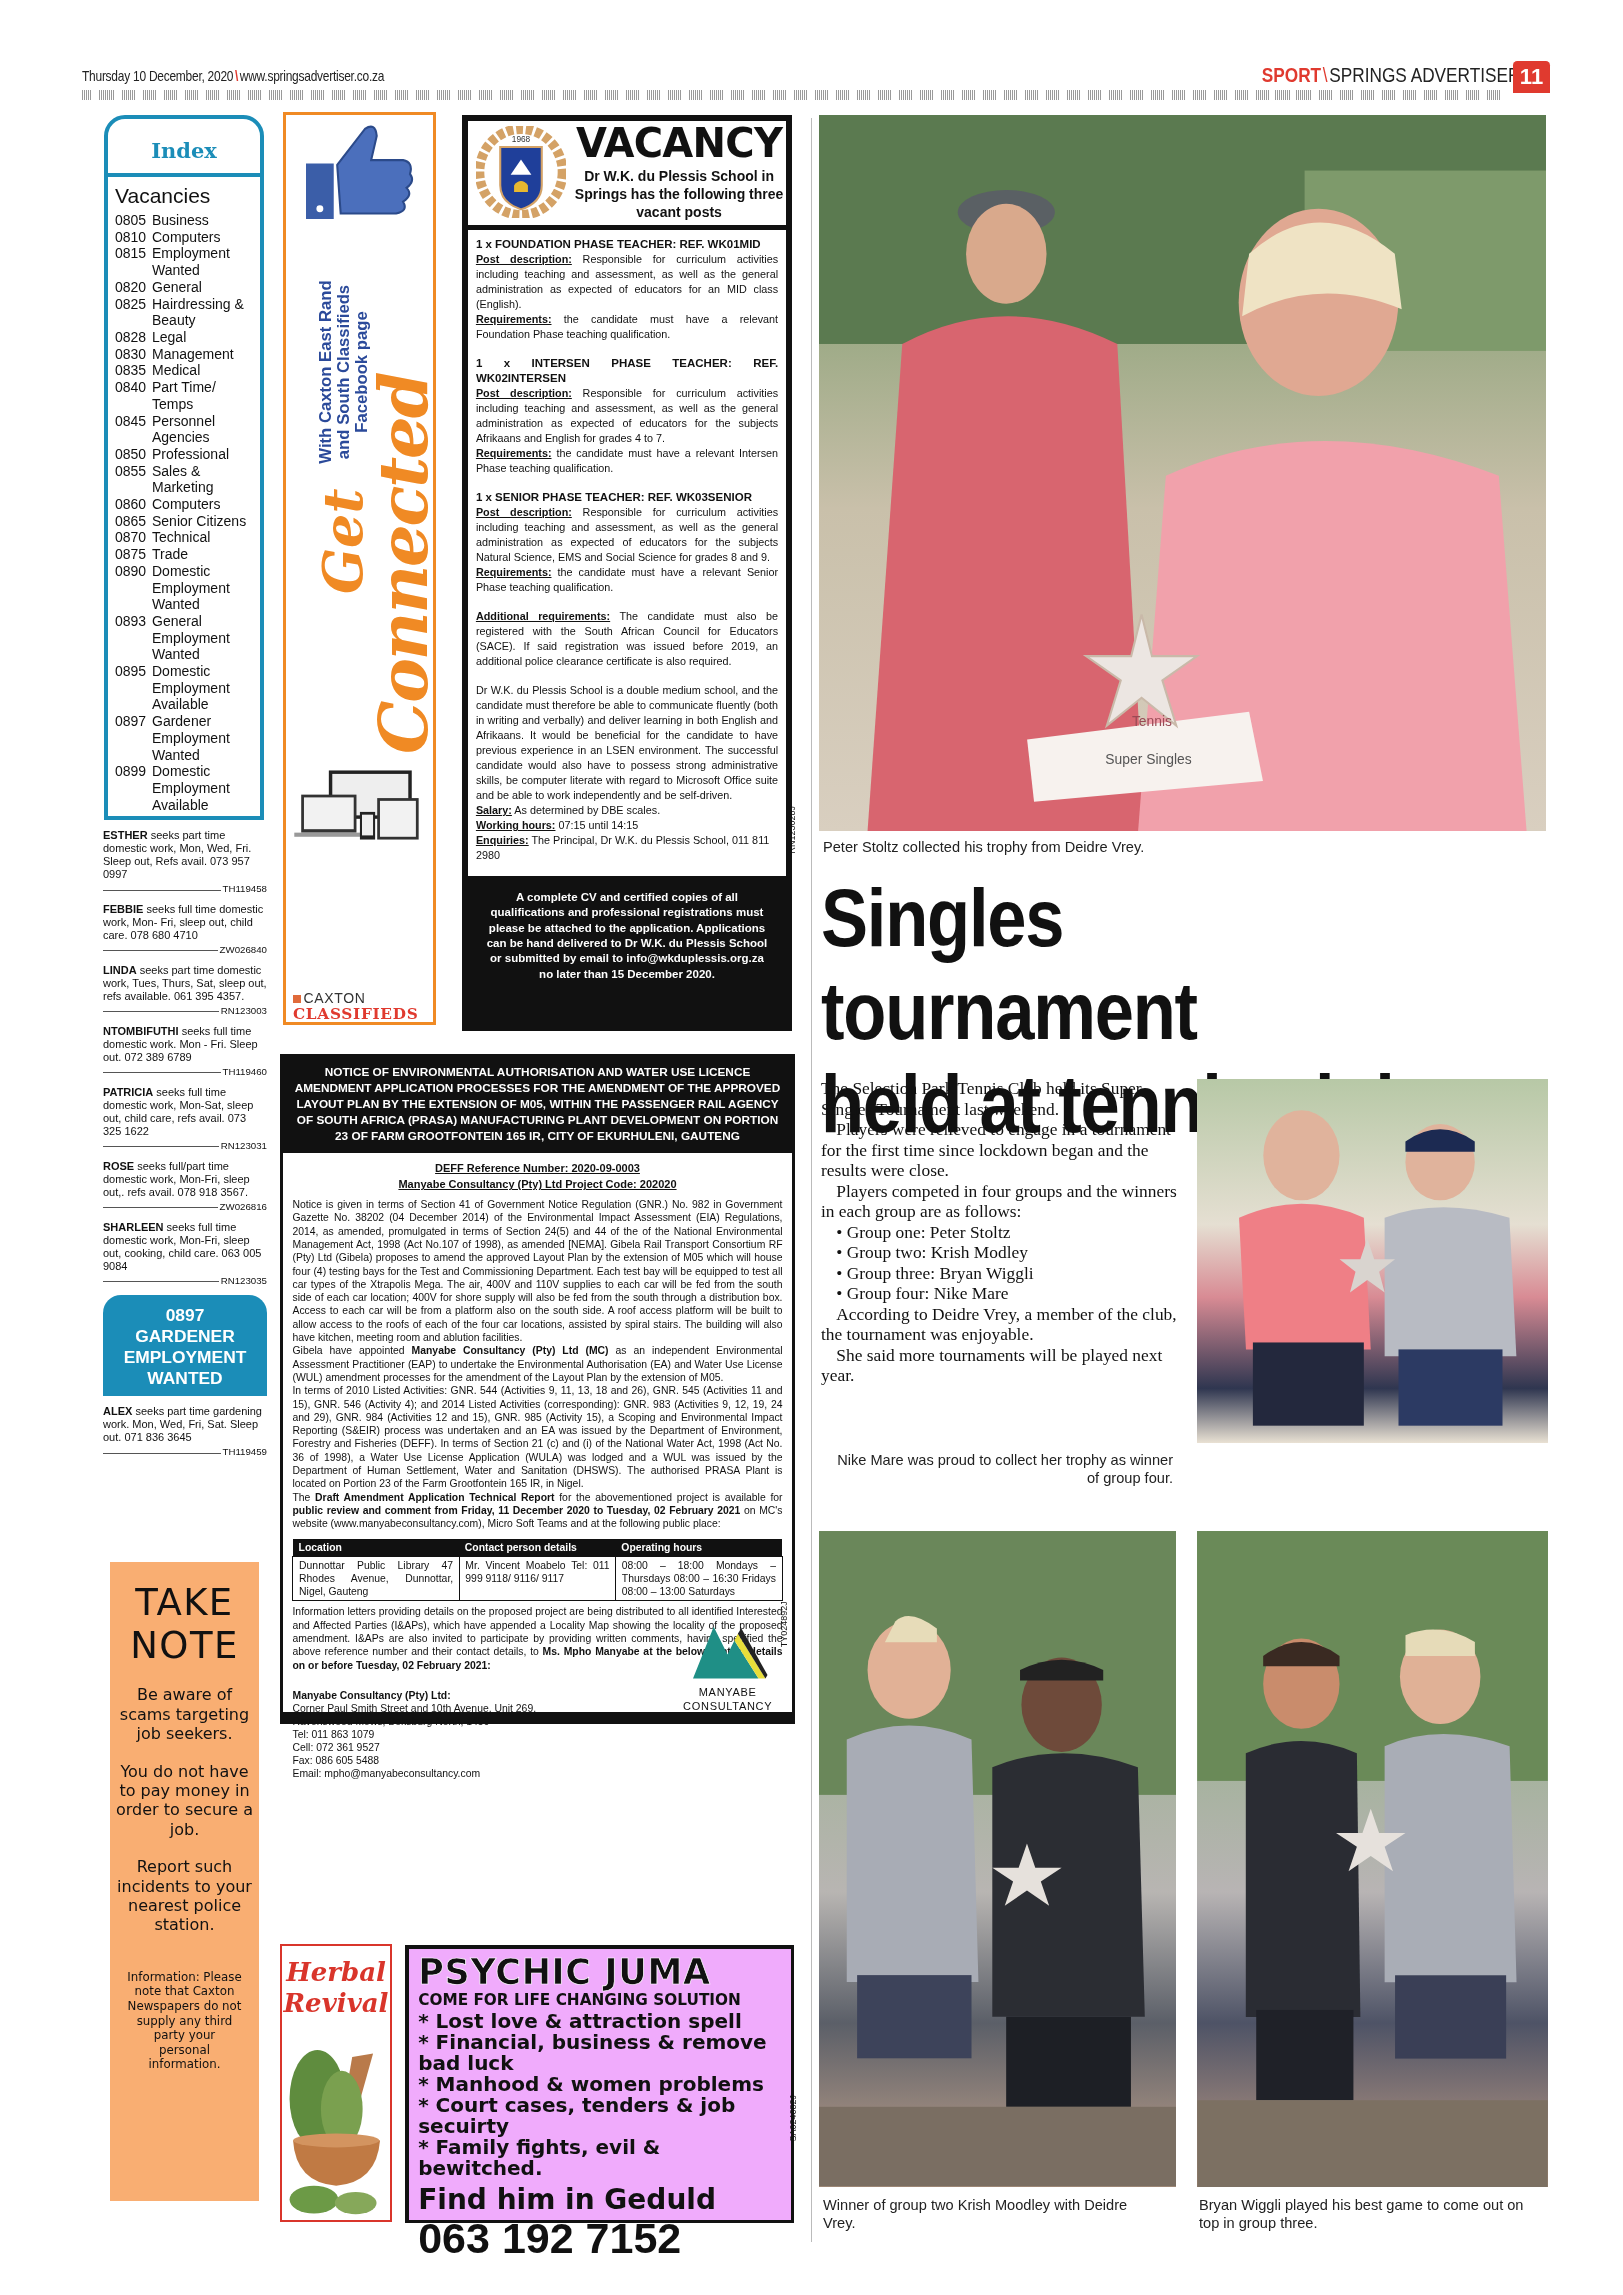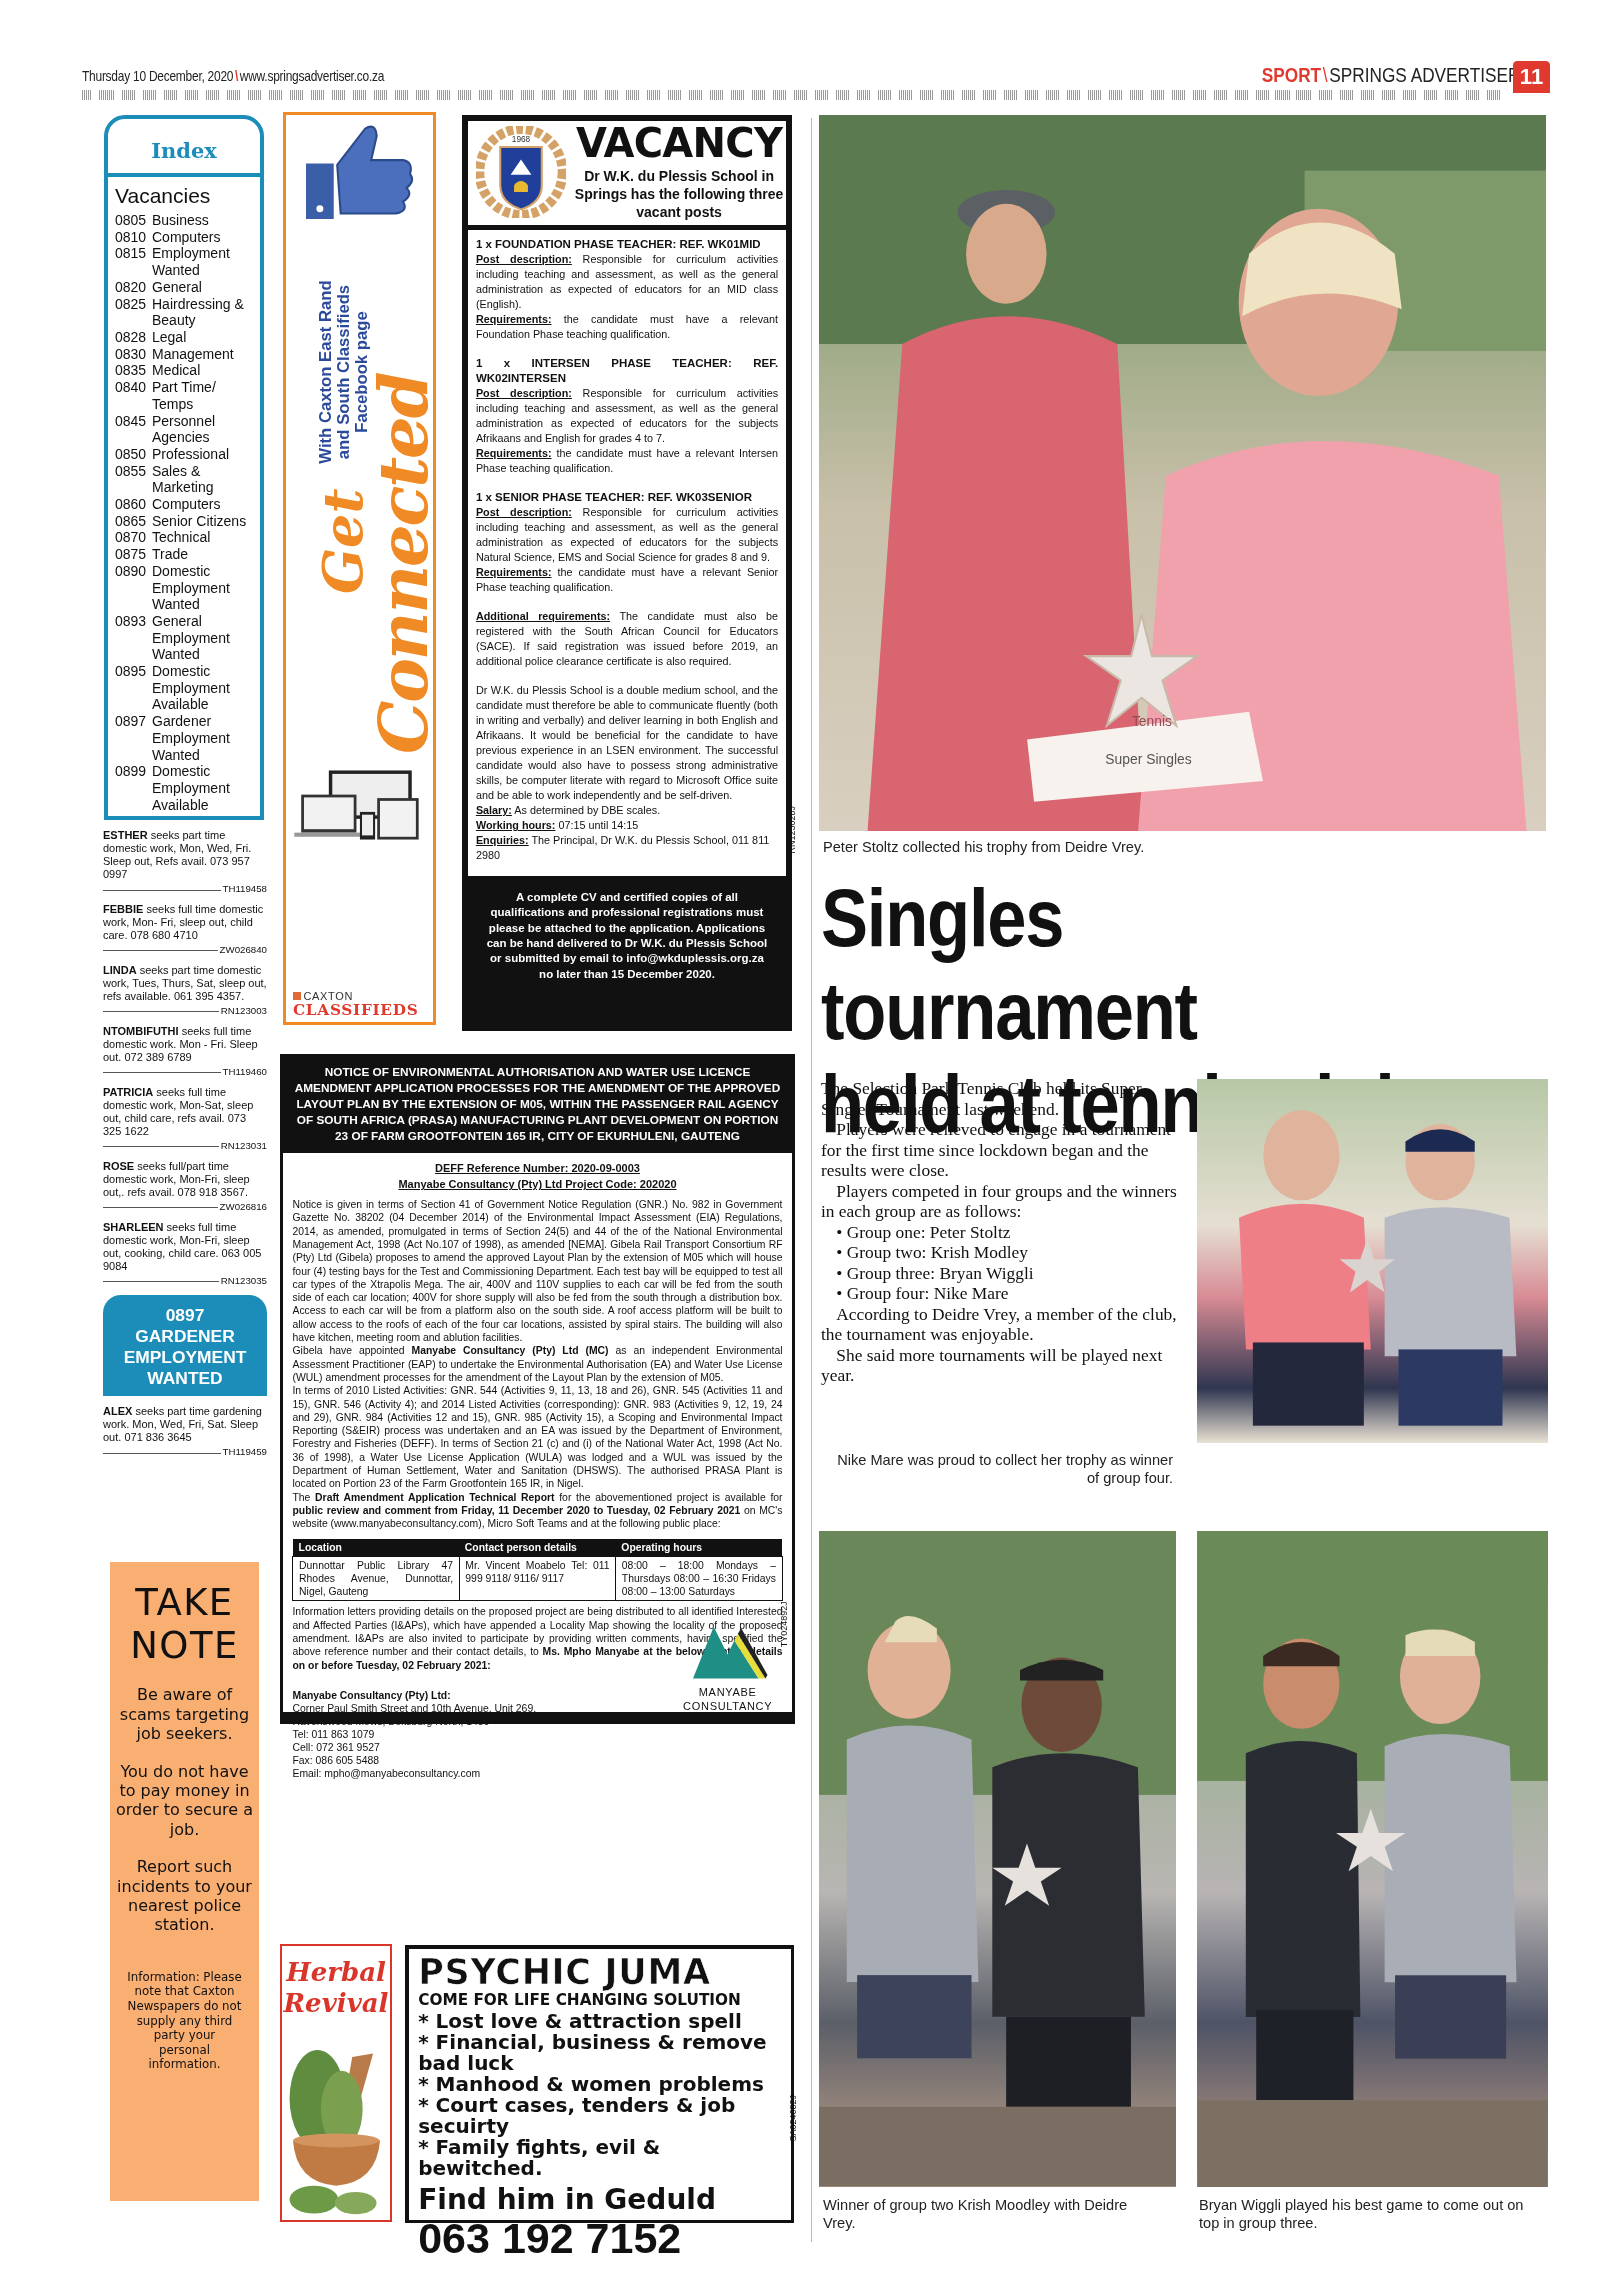--- a/index.html
+++ b/index.html
@@ -44,21 +44,21 @@
   .gc-thumb { position: absolute; left: 12.5px; top: 7px; width: 118px; height: 104px; }
   .gc-get { position: absolute; left: 25px; top: 479px; transform: rotate(-90deg); transform-origin: left top; font-family: "DejaVu Serif", serif; font-style: italic; font-weight: bold; color: #f08a24; font-size: 54px; }
   .gc-conn { position: absolute; left: 78px; top: 639px; transform: rotate(-90deg); transform-origin: left top; font-family: "DejaVu Serif", serif; font-style: italic; font-weight: bold; color: #f08a24; font-size: 67px; letter-spacing: -2.1px; }
   .gc-sub { position: absolute; left: 30.5px; top: 361px; transform: rotate(-90deg); transform-origin: left top; color: #2b4a9a; font-weight: bold; font-size: 16.7px; line-height: 18px; text-align: center; font-family: "Liberation Sans Narrow", "Liberation Sans", sans-serif; width: 208px; }
   .gc-devices { position: absolute; left: 8.3px; top: 652px; width: 136px; height: 76px; }
   .gc-blue { position: absolute; left: 0; top: 729px; width: 100%; height: 149px; background: #1b4385; color: #fff; text-align: center; }
   .gc-call { font-size: 17.4px; line-height: 20px; padding-top: 4.2px; letter-spacing: 0.3px; }
   .gc-now { font-weight: bold; font-size: 30.5px; line-height: 32px; margin-top: 4.2px; font-family: "Liberation Sans Narrow", "Liberation Sans", sans-serif; }
   .gc-num { font-weight: bold; font-size: 35px; line-height: 36px; font-family: "Liberation Sans Narrow", "Liberation Sans", sans-serif; }
   .gc-foot { position: absolute; left: 0; bottom: 0; width: 100%; height: 38px; background: #fff; padding: 5.6px 7px 0; }
-  .gc-caxton { font-size: 11px; letter-spacing: 0.7px; color: #333; }
+  .gc-caxton { font-size: 14px; letter-spacing: 0.7px; color: #333; }
   .gc-caxton .sq { display: inline-block; width: 8.3px; height: 8.3px; background: #e06a3a; margin-right: 2.1px; vertical-align: -0.7px; }
   .gc-classif { font-family: "DejaVu Serif", serif; font-weight: bold; color: #e03a2f; font-size: 15.3px; line-height: 16.7px; letter-spacing: 0.7px; }
 
   
   .vac { position: absolute; left: 462px; top: 115px; width: 330px; height: 916px; background: #111; padding: 5.6px; }
   .vac-head { background: #fff; height: 104px; position: relative; }
   .vac-crest { position: absolute; left: 8.3px; top: 5.6px; width: 90px; height: 92px; }
   .vac-title { position: absolute; left: 104px; top: 1.4px; width: 215px; text-align: center; font-weight: bold; font-size: 40px; line-height: 43px; font-family: "DejaVu Sans", sans-serif; letter-spacing: -0.7px; }
   .vac-sub { position: absolute; left: 104px; top: 46px; width: 215px; text-align: center; font-weight: bold; font-size: 14px; line-height: 18px; }
   .vac-body { background: #fff; margin-top: 5.6px; padding: 7px 8.3px 7px 8.3px; height: 646px; position: relative; font-size: 10.8px; line-height: 15px; text-align: justify; }
@@ -82,21 +82,21 @@
   .mc-logo { position: absolute; right: 12.5px; bottom: 9.7px; width: 104px; height: 90px; text-align: center; }
   .mc-name { font-size: 11px; letter-spacing: 0.7px; margin-top: 1.4px; }
   .notice-ref { position: absolute; right: 1.4px; bottom: 111px; transform: rotate(-90deg); transform-origin: right bottom; font-size: 9px; }
 
   
   .herbal { position: absolute; left: 280px; top: 1944px; width: 112px; height: 278px; border: 2.8px solid #d9352b; background: #fff; overflow: hidden; }
   .herbal .h-title { color: #d9352b; font-family: "DejaVu Serif", serif; font-style: italic; font-weight: bold; font-size: 26px; line-height: 30.5px; text-align: center; margin-top: 11px; }
   .herbal .h-img { position: absolute; left: 4.2px; top: 97px; width: 99px; height: 174px; }
 
   .psychic { position: absolute; left: 405px; top: 1945px; width: 389px; height: 278px; background: #111; padding: 3.5px; }
-  .psychic-in { background: #ffffff; width: 100%; height: 100%; padding: 5.6px 9.7px; position: relative; }
+  .psychic-in { background: #f0abfc; width: 100%; height: 100%; padding: 5.6px 9.7px; position: relative; }
   .ps-title { font-weight: bold; font-size: 35px; line-height: 37px; font-family: "DejaVu Sans", sans-serif; color: #111; -webkit-text-stroke: 0.7px #fff; letter-spacing: 0.7px; }
   .ps-sub { font-weight: bold; font-size: 15.3px; line-height: 19.4px; color: #111; font-family: "DejaVu Sans", sans-serif; }
   .ps-item { font-weight: bold; font-size: 20px; line-height: 21px; font-family: "DejaVu Sans", sans-serif; }
   .ps-find { font-weight: bold; font-size: 28px; line-height: 32px; margin-top: 5.6px; font-family: "DejaVu Sans", sans-serif; }
   .ps-phone { font-weight: bold; font-size: 43px; line-height: 44px; font-family: "Liberation Sans Narrow", "Liberation Sans", sans-serif; }
   .ps-ref { position: absolute; right: 2.8px; top: 146px; transform: rotate(-90deg); transform-origin: right top; font-size: 9px; }
 
   
   .col-rule { position: absolute; left: 811px; top: 118px; width: 1.4px; height: 2124px; background: #bbb; }
   .photo { position: absolute; overflow: hidden; }

